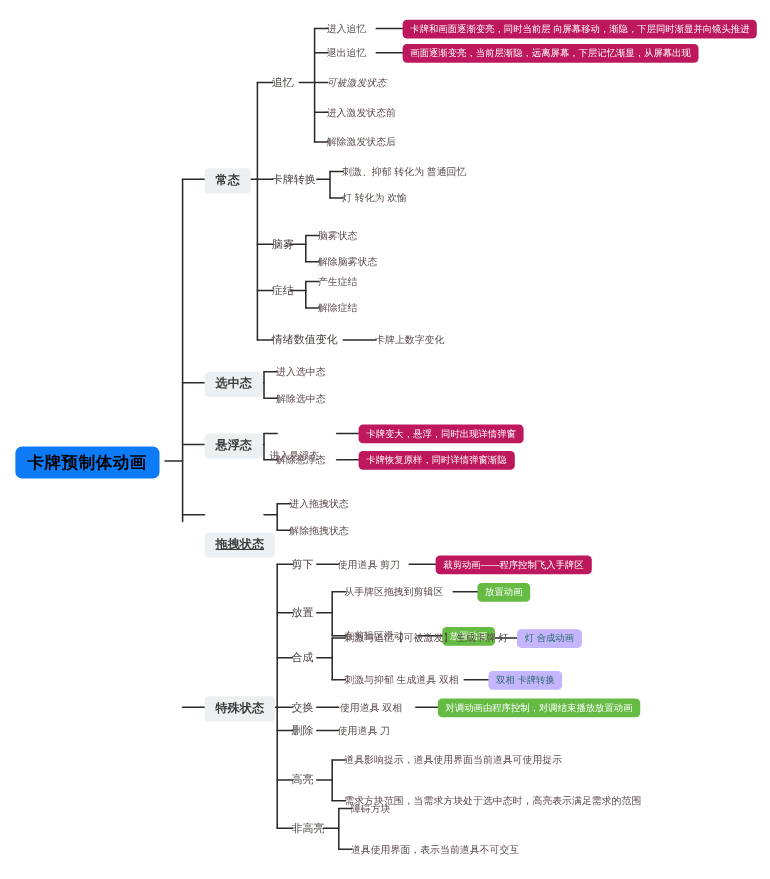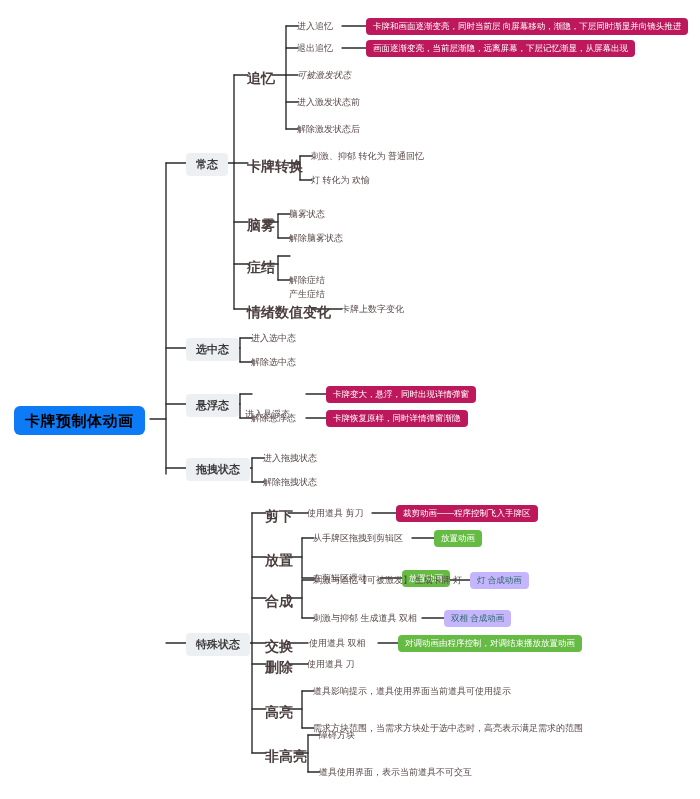--- a/index.html
+++ b/index.html
@@ -48,21 +48,21 @@
     border-radius: 4px;
     padding: 6px 10px;
   }
   
   .plain {
     color: #5b4a4a;
     font-size: 9px;
     padding: 2px 1px;
     background: transparent;
   }
-  .plain.lvl2 { color: #4a3e3e; font-size: 14px; font-weight: bold; }
+  .plain.lvl2 { color: #4a3e3e; font-size: 10px; }
   
   .badge {
     font-size: 8.5px;
     border-radius: 4px;
     padding: 4px 7px;
     color: #ffffff;
     font-weight: normal;
   }
   .badge.orange { background: #be185d; }
   .badge.green  { background: #66BB44; }
@@ -192,21 +192,21 @@
 
   <div class="node lvl1" style="left:186px; top:153px;">
     <span>常态</span>
   </div>
   <div class="node lvl1" style="left:186px; top:338px;">
     <span>选中态</span>
   </div>
   <div class="node lvl1" style="left:186px; top:394px;">
     <span>悬浮态</span>
   </div>
-  <div class="node lvl1" style="left:186px; top:458px;">
+  <div class="node lvl1" style="left:186px; top:484px;text-decoration:underline;">
     <span>拖拽状态</span>
   </div>
   <div class="node lvl1" style="left:186px; top:633px;">
     <span>特殊状态</span>
   </div>
 
   <div class="node plain lvl2" style="left:246px; top:69px;">
     <span>追忆</span>
   </div>
   <div class="node plain" style="left:296px; top:20px;">
@@ -247,21 +247,21 @@
   <div class="node plain" style="left:288px; top:208px;">
     <span>脑雾状态</span>
   </div>
   <div class="node plain" style="left:288px; top:232px;">
     <span>解除脑雾状态</span>
   </div>
 
   <div class="node plain lvl2" style="left:246px; top:258px;">
     <span>症结</span>
   </div>
-  <div class="node plain" style="left:288px; top:250px;margin-top:38px;">
+  <div class="node plain" style="left:288px; top:250px;">
     <span>产生症结</span>
   </div>
   <div class="node plain" style="left:288px; top:274px;">
     <span>解除症结</span>
   </div>
 
   <div class="node plain lvl2" style="left:246px; top:303px;">
     <span>情绪数值变化</span>
   </div>
   <div class="node plain" style="left:340px; top:303px;">
@@ -327,21 +327,21 @@
   <div class="node plain" style="left:312px; top:574px;">
     <span>刺激与追忆【可被激发】 生成卡牌 灯</span>
   </div>
   <div class="node badge cyan" style="left:470px; top:572px;">
     <span>灯 合成动画</span>
   </div>
   <div class="node plain" style="left:312px; top:612px;">
     <span>刺激与抑郁 生成道具 双相</span>
   </div>
   <div class="node badge cyan" style="left:444px; top:610px;">
-    <span>双相 合成动画</span>
+    <span>双相 卡牌转换</span>
   </div>
 
   <div class="node plain lvl2" style="left:264px; top:637px;">
     <span>交换</span>
   </div>
   <div class="node plain" style="left:308px; top:637px;">
     <span>使用道具 双相</span>
   </div>
   <div class="node badge green" style="left:398px; top:635px;">
     <span>对调动画由程序控制，对调结束播放放置动画</span>

